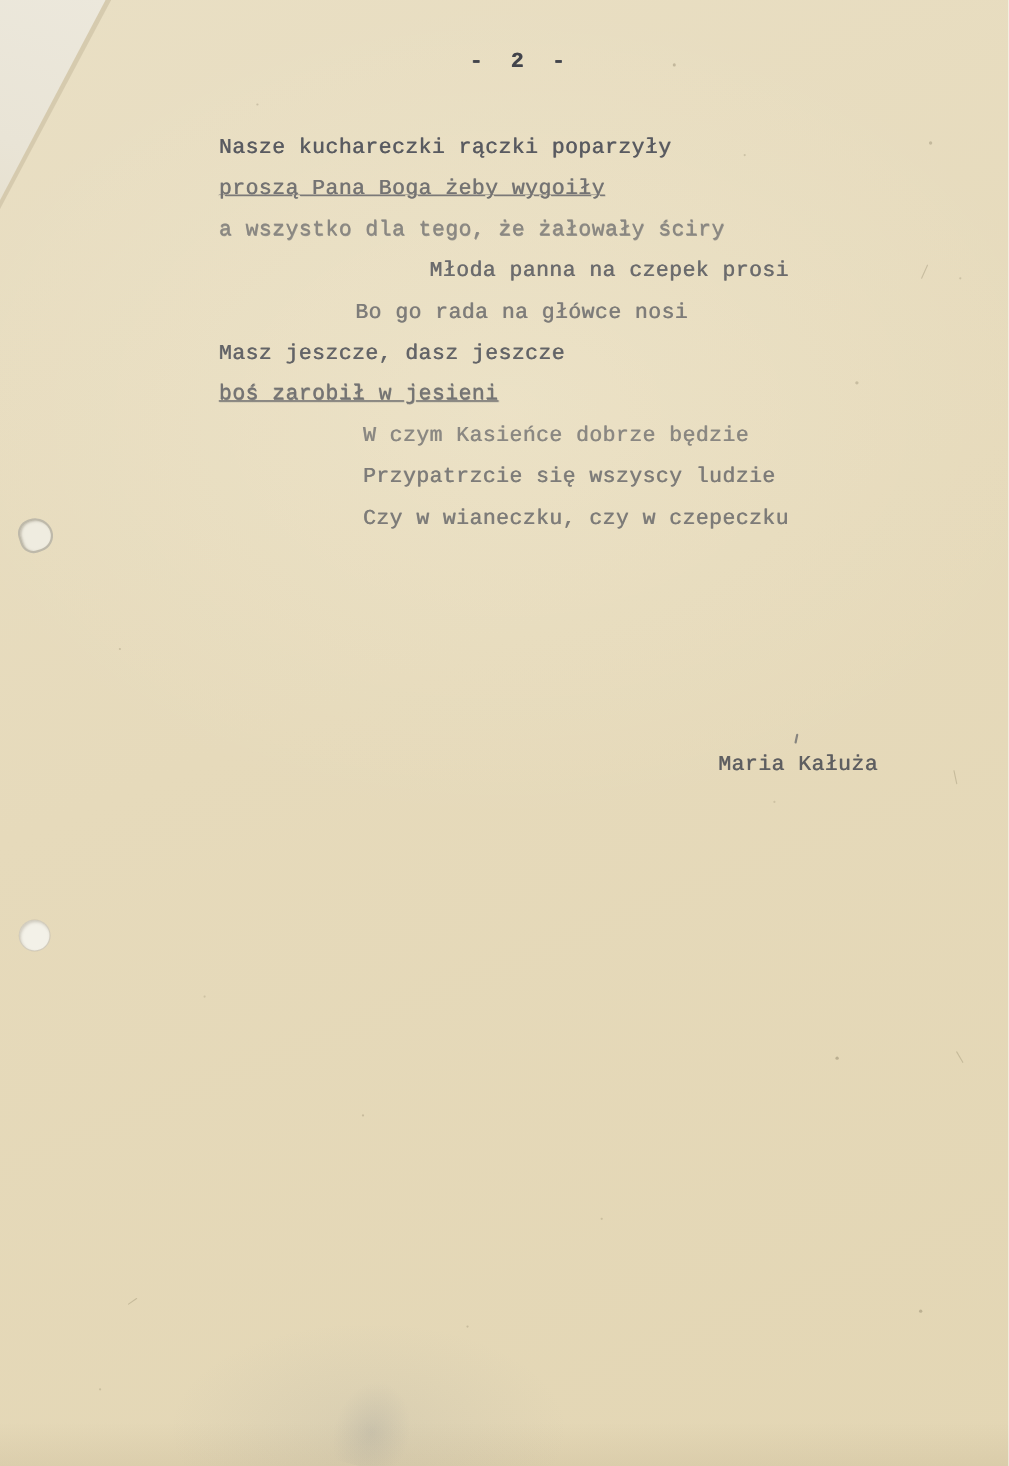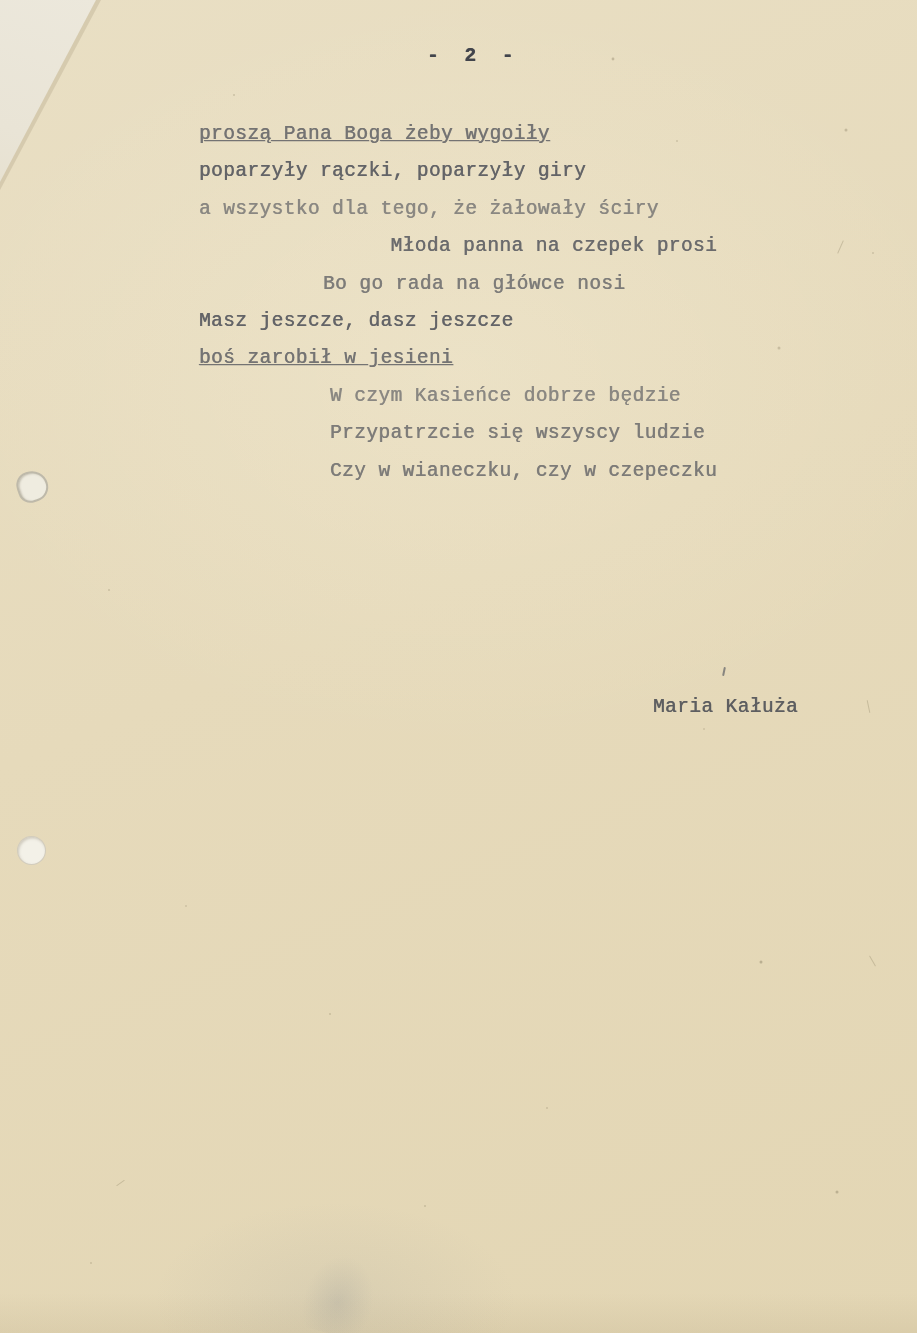--- a/index.html
+++ b/index.html
@@ -69,21 +69,20 @@
   .f75 { opacity: 0.76; text-decoration: underline; }
   .f80 { opacity: 0.82; text-align: right; }
   .f85 { opacity: 0.87; }
   .f90 { opacity: 0.94; }
   .signature {
     position: absolute;
     top: 684px;
     left: 653px;
     font-size: 19.5px;
     color: #4a4c53;
-    margin-top: 12px;
   }
   .stray-mark {
     position: absolute;
     top: 667px;
     left: 723px;
     width: 2px;
     height: 9px;
     background: rgba(85,87,96,0.65);
     transform: rotate(12deg);
     border-radius: 1px;
@@ -157,22 +156,22 @@
 <body>
 
 <div class="scan">
 
   <div class="corner-underlay"></div>
   <div class="corner-edge"></div>
 
   <div class="page-number ink">- 2 -</div>
 
   <div class="poem">
+    <div class="line ink f90">Nasze kuchareczki rączki poparzyły</div>
     <div class="line ink f75">proszą Pana Boga żeby wygoiły</div>
-    <div class="line ink f85">poparzyły rączki, poparzyły giry</div>
     <div class="line ink f60">a wszystko dla tego, że żałowały ściry</div>
     <div class="line ink f80 indent-a">Młoda panna na czepek prosi</div>
     <div class="line ink f70 indent-a">Bo go rada na główce nosi</div>
     <div class="line ink f85">Masz jeszcze, dasz jeszcze</div>
     <div class="line ink f75">boś zarobił w jesieni</div>
     <div class="line ink f60 indent-b">W czym Kasieńce dobrze będzie</div>
     <div class="line ink f70 indent-b">Przypatrzcie się wszyscy ludzie</div>
     <div class="line ink f70 indent-b">Czy w wianeczku, czy w czepeczku</div>
   </div>
 

